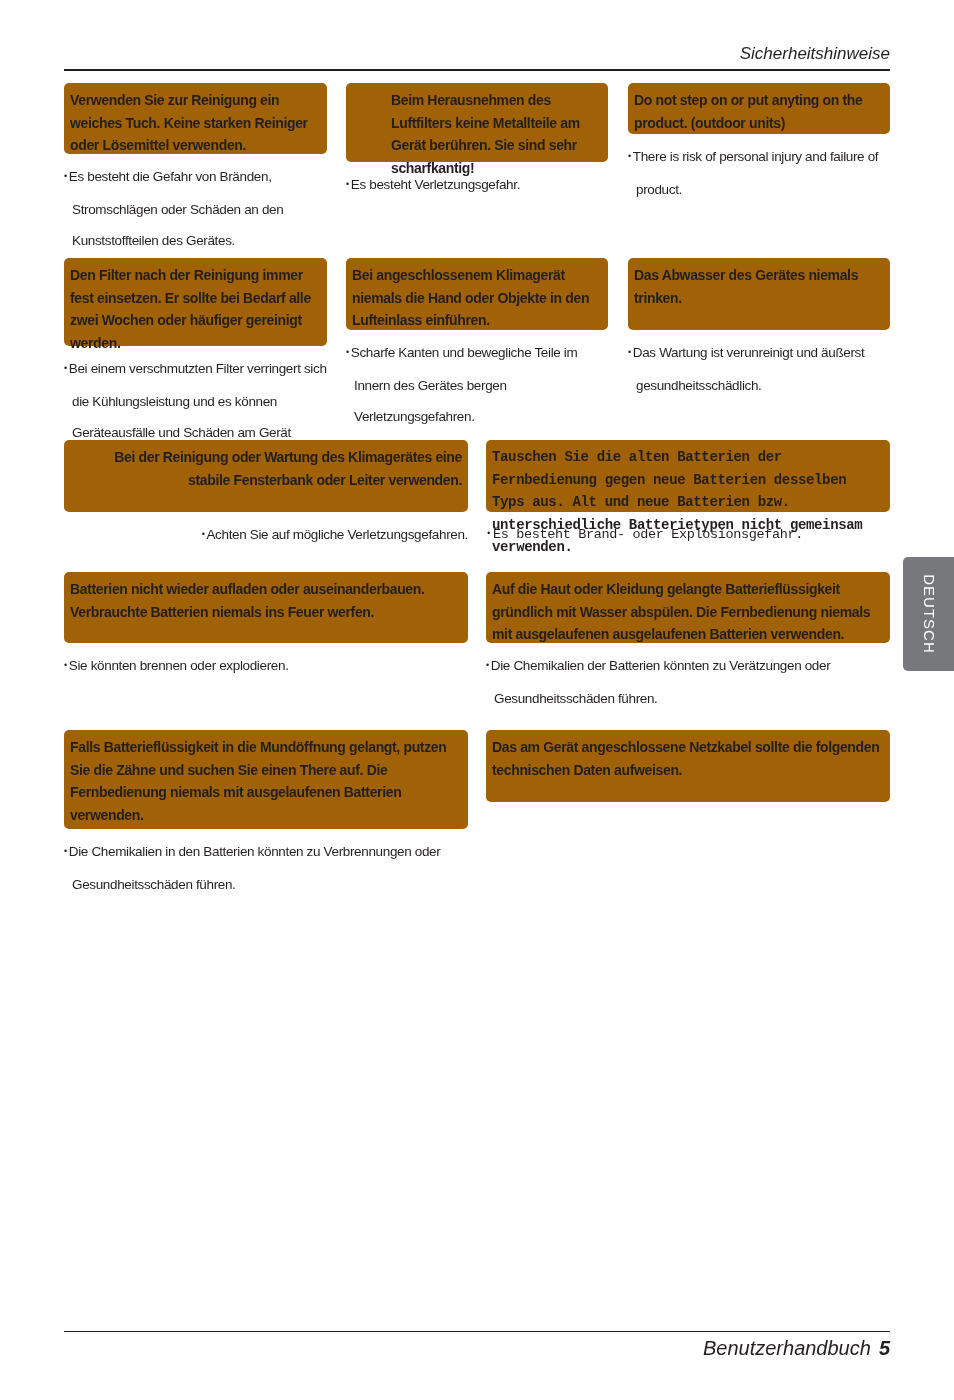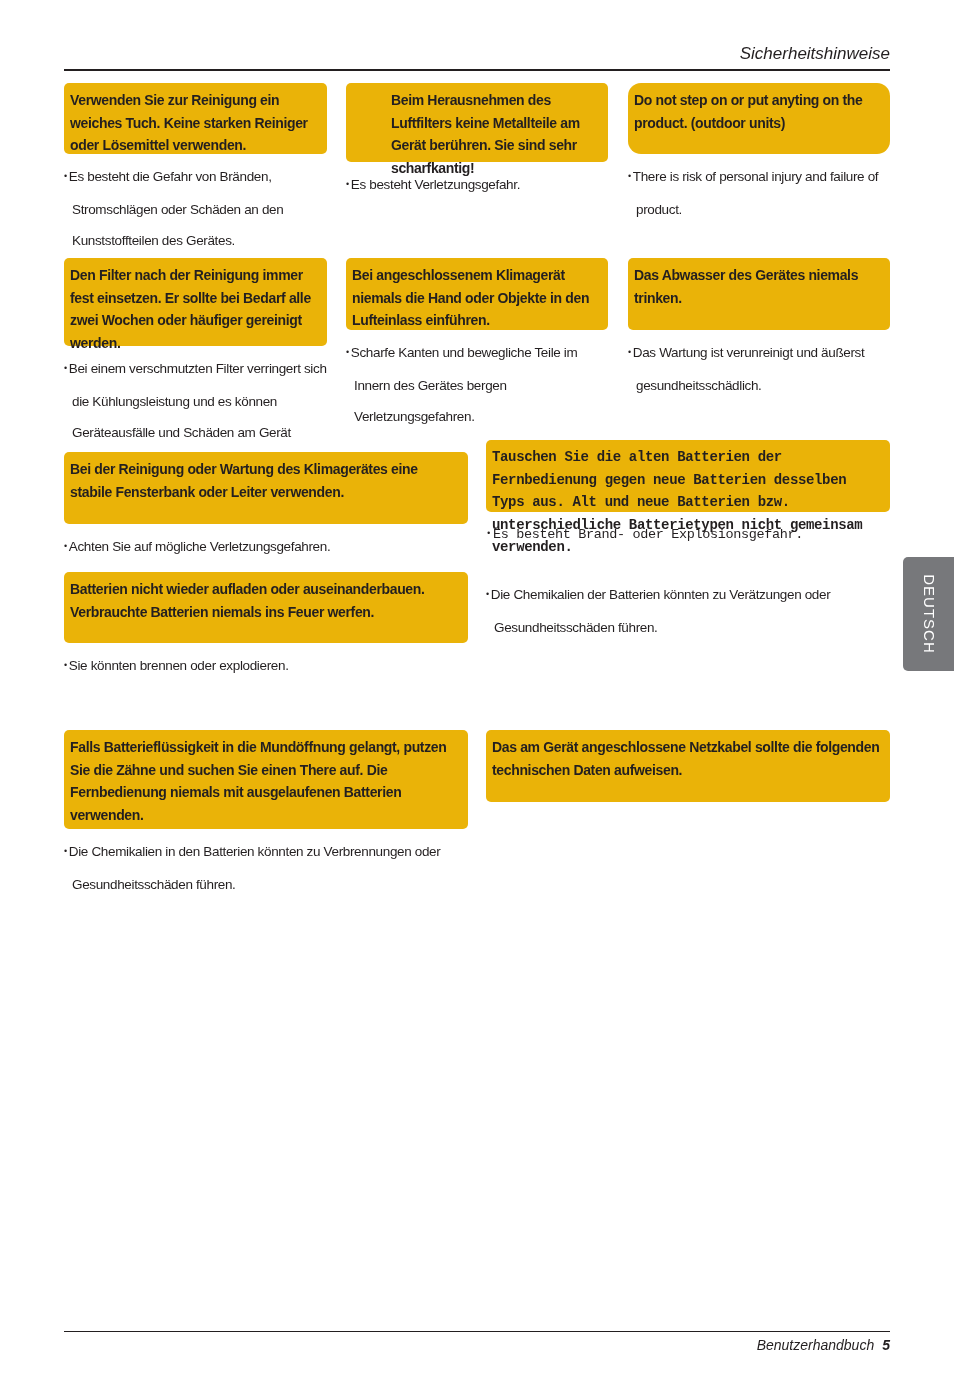--- a/index.html
+++ b/index.html
@@ -2,81 +2,82 @@
 <html><head>
 <meta charset="utf-8">
 <style>
   html, body { margin: 0; padding: 0; background: #ffffff; }
   body { width: 954px; height: 1400px; position: relative; overflow: hidden;
          font-family: "Liberation Sans Narrow", "Liberation Sans", sans-serif; color: #231f20; }
   .header-title { position: absolute; right: 64px; top: 44px; font-size: 17px; font-style: italic;
                   font-family: "Liberation Sans", sans-serif; }
   .header-rule { position: absolute; left: 64px; right: 64px; top: 69px; height: 2px; background: #231f20; }
   .footer-rule { position: absolute; left: 64px; right: 64px; top: 1331px; height: 1px; background: #231f20; }
-  .footer { position: absolute; right: 64px; top: 1337px; font-size: 14px; font-style: italic;
+  .footer { position: absolute; right: 64px; top: 1337px; font-size: 20px; font-style: italic;
             font-family: "Liberation Sans", sans-serif; }
   .footer .num { font-weight: bold; margin-left: 8px; }
   .side-tab { position: absolute; left: 903px; top: 557px; width: 51px; height: 114px; background: #77787b;
               border-radius: 5px 0 0 5px; }
   .side-tab span { position: absolute; left: 50%; top: 50%; transform: translate(-50%,-50%) rotate(90deg);
                    color: #fff; font-size: 15px; letter-spacing: 1px; white-space: nowrap;
                    font-family: "Liberation Sans", sans-serif; }
   .block { position: absolute; }
-  .box { background: #eab308; border-radius: 5px; padding: 6px 6px; box-sizing: border-box;
+  .box { background: #a16207; border-radius: 5px; padding: 6px 6px; box-sizing: border-box;
          font-weight: bold; font-size: 14px; line-height: 22.5px; letter-spacing: -0.35px; }
   .note { margin-top: 7px; font-size: 13.5px; line-height: 31px; padding-left: 8px; text-indent: -8px;
           letter-spacing: -0.35px; }
   .note::before { content: "\2022"; font-size: 9px; position: relative; top: -2px; margin-right: 2px; }
 </style>
 </head>
 <body>
 
 <div class="header-title">Sicherheitshinweise</div>
 <div class="header-rule"></div>
 
 <div class="block" style="left:64px; top:83px; width:263px;">
   <div class="box" style="height:71px;">Verwenden Sie zur Reinigung ein weiches Tuch. Keine starken Reiniger oder Lösemittel verwenden.</div>
   <div class="note">Es besteht die Gefahr von Bränden, Stromschlägen oder Schäden an den Kunststoffteilen des Gerätes.</div>
 </div>
 <div class="block" style="left:346px; top:83px; width:262px;">
   <div class="box" style="height:79px;padding-left:45px;">Beim Herausnehmen des Luftfilters keine Metallteile am Gerät berühren. Sie sind sehr scharfkantig!</div>
   <div class="note">Es besteht Verletzungsgefahr.</div>
 </div>
 <div class="block" style="left:628px; top:83px; width:262px;">
-  <div class="box" style="height:71px;border-radius:13px;">Do not step on or put anyting on the product. (outdoor units)</div>
+  <div class="box" style="height:51px;">Do not step on or put anyting on the product. (outdoor units)</div>
   <div class="note">There is risk of personal injury and failure of product.</div>
 </div>
 
 <div class="block" style="left:64px; top:258px; width:263px;">
   <div class="box" style="height:88px;">Den Filter nach der Reinigung immer fest einsetzen. Er sollte bei Bedarf alle zwei Wochen oder häufiger gereinigt werden.</div>
   <div class="note">Bei einem verschmutzten Filter verringert sich die Kühlungsleistung und es können Geräteausfälle und Schäden am Gerät verursacht werden.</div>
 </div>
 <div class="block" style="left:346px; top:258px; width:262px;">
   <div class="box" style="height:72px;">Bei angeschlossenem Klimagerät niemals die Hand oder Objekte in den Lufteinlass einführen.</div>
   <div class="note">Scharfe Kanten und bewegliche Teile im Innern des Gerätes bergen Verletzungsgefahren.</div>
 </div>
 <div class="block" style="left:628px; top:258px; width:262px;">
   <div class="box" style="height:72px;">Das Abwasser des Gerätes niemals trinken.</div>
   <div class="note">Das Wartung ist verunreinigt und äußerst gesundheitsschädlich.</div>
 </div>
 
-<div class="block" style="left:64px; top:452px; width:404px;">
+<div class="block" style="left:64px; top:440px; width:404px;text-align:right;">
   <div class="box" style="height:72px;">Bei der Reinigung oder Wartung des Klimagerätes eine stabile Fensterbank oder Leiter verwenden.</div>
   <div class="note">Achten Sie auf mögliche Verletzungsgefahren.</div>
 </div>
 <div class="block" style="left:486px; top:440px; width:404px;font-family:Liberation Mono, monospace;">
   <div class="box" style="height:72px;">Tauschen Sie die alten Batterien der Fernbedienung gegen neue Batterien desselben Typs aus. Alt und neue Batterien bzw. unterschiedliche Batterietypen nicht gemeinsam verwenden.</div>
   <div class="note">Es besteht Brand- oder Explosionsgefahr.</div>
 </div>
 
 <div class="block" style="left:64px; top:572px; width:404px;">
   <div class="box" style="height:71px;">Batterien nicht wieder aufladen oder auseinanderbauen. Verbrauchte Batterien niemals ins Feuer werfen.</div>
   <div class="note">Sie könnten brennen oder explodieren.</div>
 </div>
 <div class="block" style="left:486px; top:572px; width:404px;">
+  <div class="box" style="height:71px;">Auf die Haut oder Kleidung gelangte Batterieflüssigkeit gründlich mit Wasser abspülen. Die Fernbedienung niemals mit ausgelaufenen ausgelaufenen Batterien verwenden.</div>
   <div class="note">Die Chemikalien der Batterien könnten zu Verätzungen oder Gesundheitsschäden führen.</div>
 </div>
 
 <div class="block" style="left:64px; top:730px; width:404px;">
   <div class="box" style="height:99px;">Falls Batterieflüssigkeit in die Mundöffnung gelangt, putzen Sie die Zähne und suchen Sie einen There auf. Die Fernbedienung niemals mit ausgelaufenen Batterien verwenden.</div>
   <div class="note">Die Chemikalien in den Batterien könnten zu Verbrennungen oder Gesundheitsschäden führen.</div>
 </div>
 <div class="block" style="left:486px; top:730px; width:404px;">
   <div class="box" style="height:72px;">Das am Gerät angeschlossene Netzkabel sollte die folgenden technischen Daten aufweisen.</div>
 </div>

